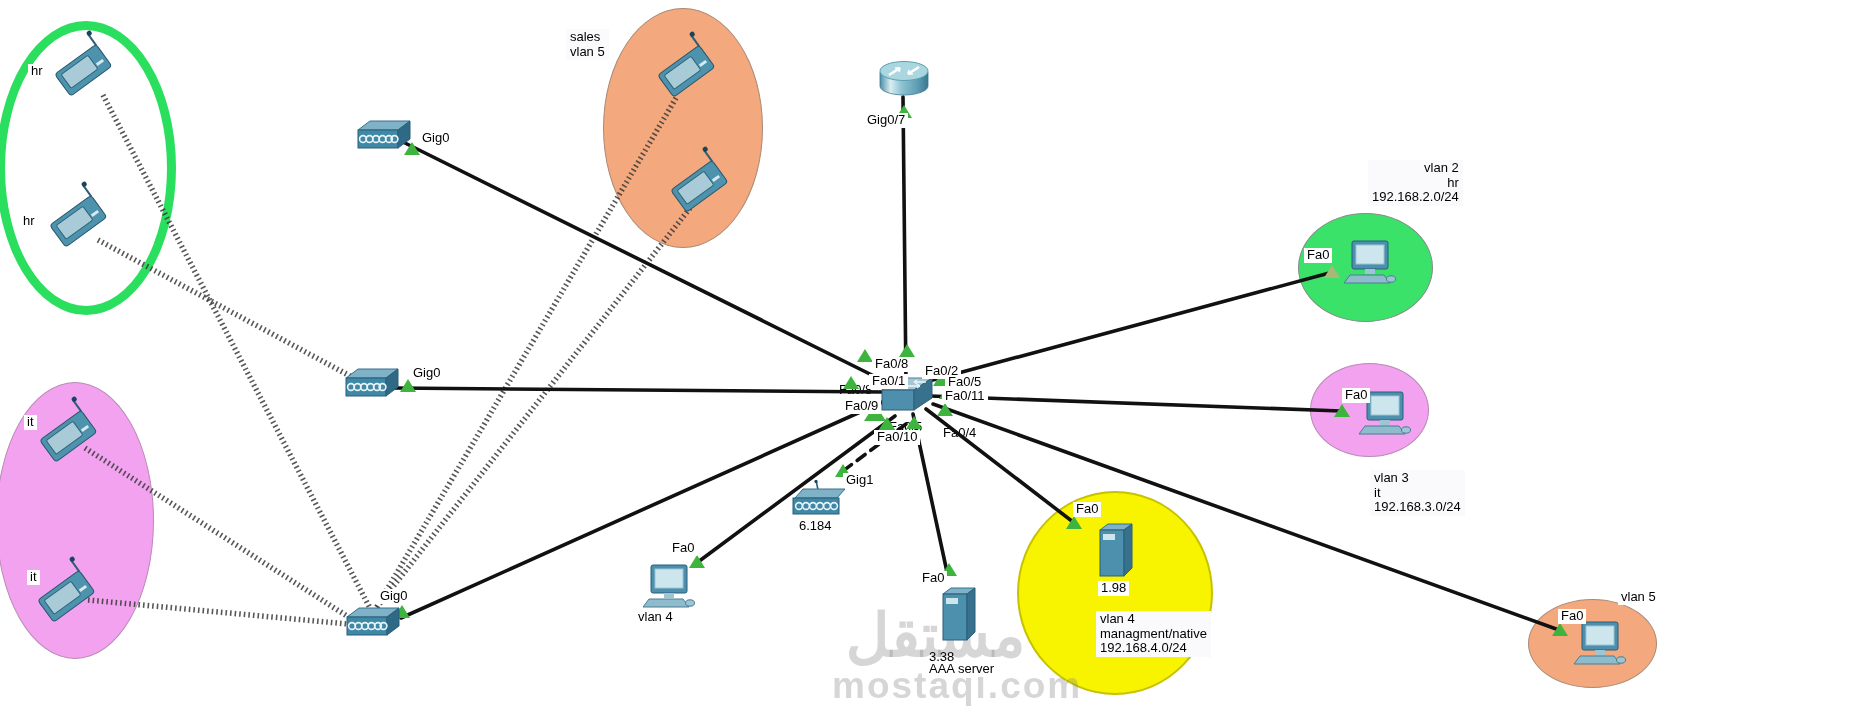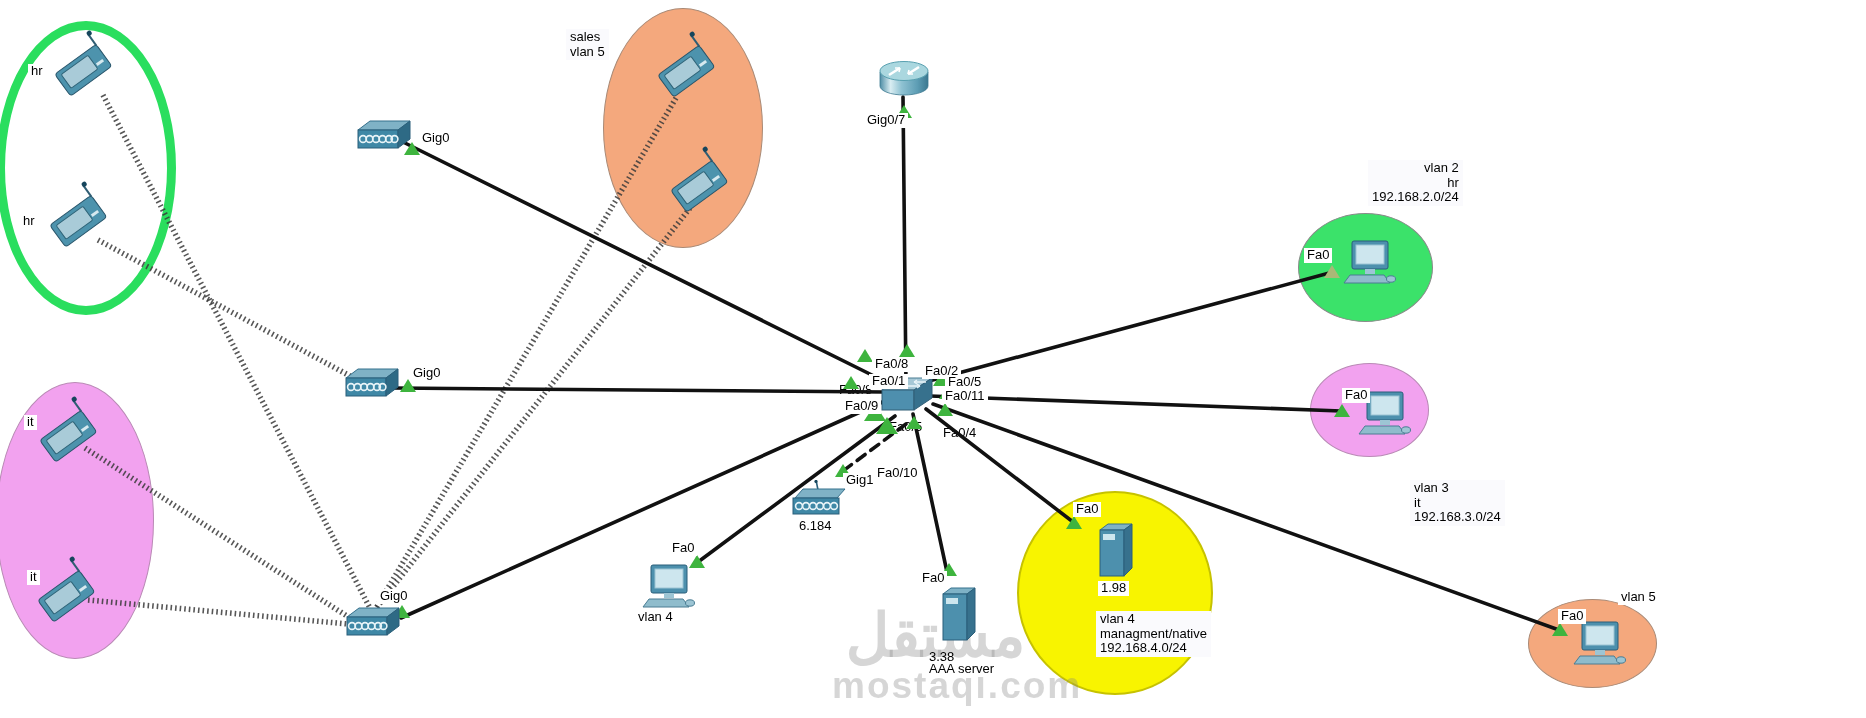--- a/index.html
+++ b/index.html
@@ -305,39 +305,39 @@
   <div class="lbl" style="left:410px;top:366px;">Gig0</div>
   <div class="lbl" style="left:377px;top:589px;">Gig0</div>
   <div class="lbl" style="left:843px;top:473px;">Gig1</div>
 
   <div class="lbl" style="left:872px;top:357px;">Fa0/8</div>
   <div class="lbl" style="left:909px;top:364px;margin-left:13px;">Fa0/2</div>
   <div class="lbl" style="left:869px;top:374px;">Fa0/1</div>
   <div class="lbl" style="left:945px;top:375px;">Fa0/5</div>
   <div class="lbl" style="left:942px;top:389px;">Fa0/11</div>
   <div class="lbl" style="left:842px;top:399px;">Fa0/9</div>
-  <div class="lbl" style="left:874px;top:430px;margin-top:36px;">Fa0/10</div>
+  <div class="lbl" style="left:874px;top:430px;">Fa0/10</div>
 
   <div class="lbl" style="left:1304px;top:248px;">Fa0</div>
   <div class="lbl" style="left:1342px;top:388px;">Fa0</div>
   <div class="lbl" style="left:669px;top:541px;">Fa0</div>
   <div class="lbl" style="left:1558px;top:609px;">Fa0</div>
   <div class="lbl" style="left:1073px;top:502px;">Fa0</div>
   <div class="lbl" style="left:919px;top:571px;">Fa0</div>
 
   <div class="lbl" style="left:796px;top:519px;">6.184</div>
   <div class="lbl" style="left:1098px;top:581px;">1.98</div>
   <div class="lbl" style="left:926px;top:650px;background:transparent;">3.38</div>
   <div class="lbl" style="left:926px;top:662px;">AAA server</div>
   <div class="lbl" style="left:635px;top:610px;">vlan 4</div>
 
   <div class="lbl info" style="left:1368px;top:160px;text-align:right;">vlan 2
 hr
 192.168.2.0/24</div>
-  <div class="lbl info" style="left:1370px;top:480px;margin-left:40px;">vlan 3
+  <div class="lbl info" style="left:1370px;top:470px;">vlan 3
 it
 192.168.3.0/24</div>
   <div class="lbl info" style="left:1096px;top:611px;">vlan 4
 managment/native
 192.168.4.0/24</div>
   <div class="lbl" style="left:1618px;top:590px;">vlan 5</div>
 
 </div>
 
 </body></html>

